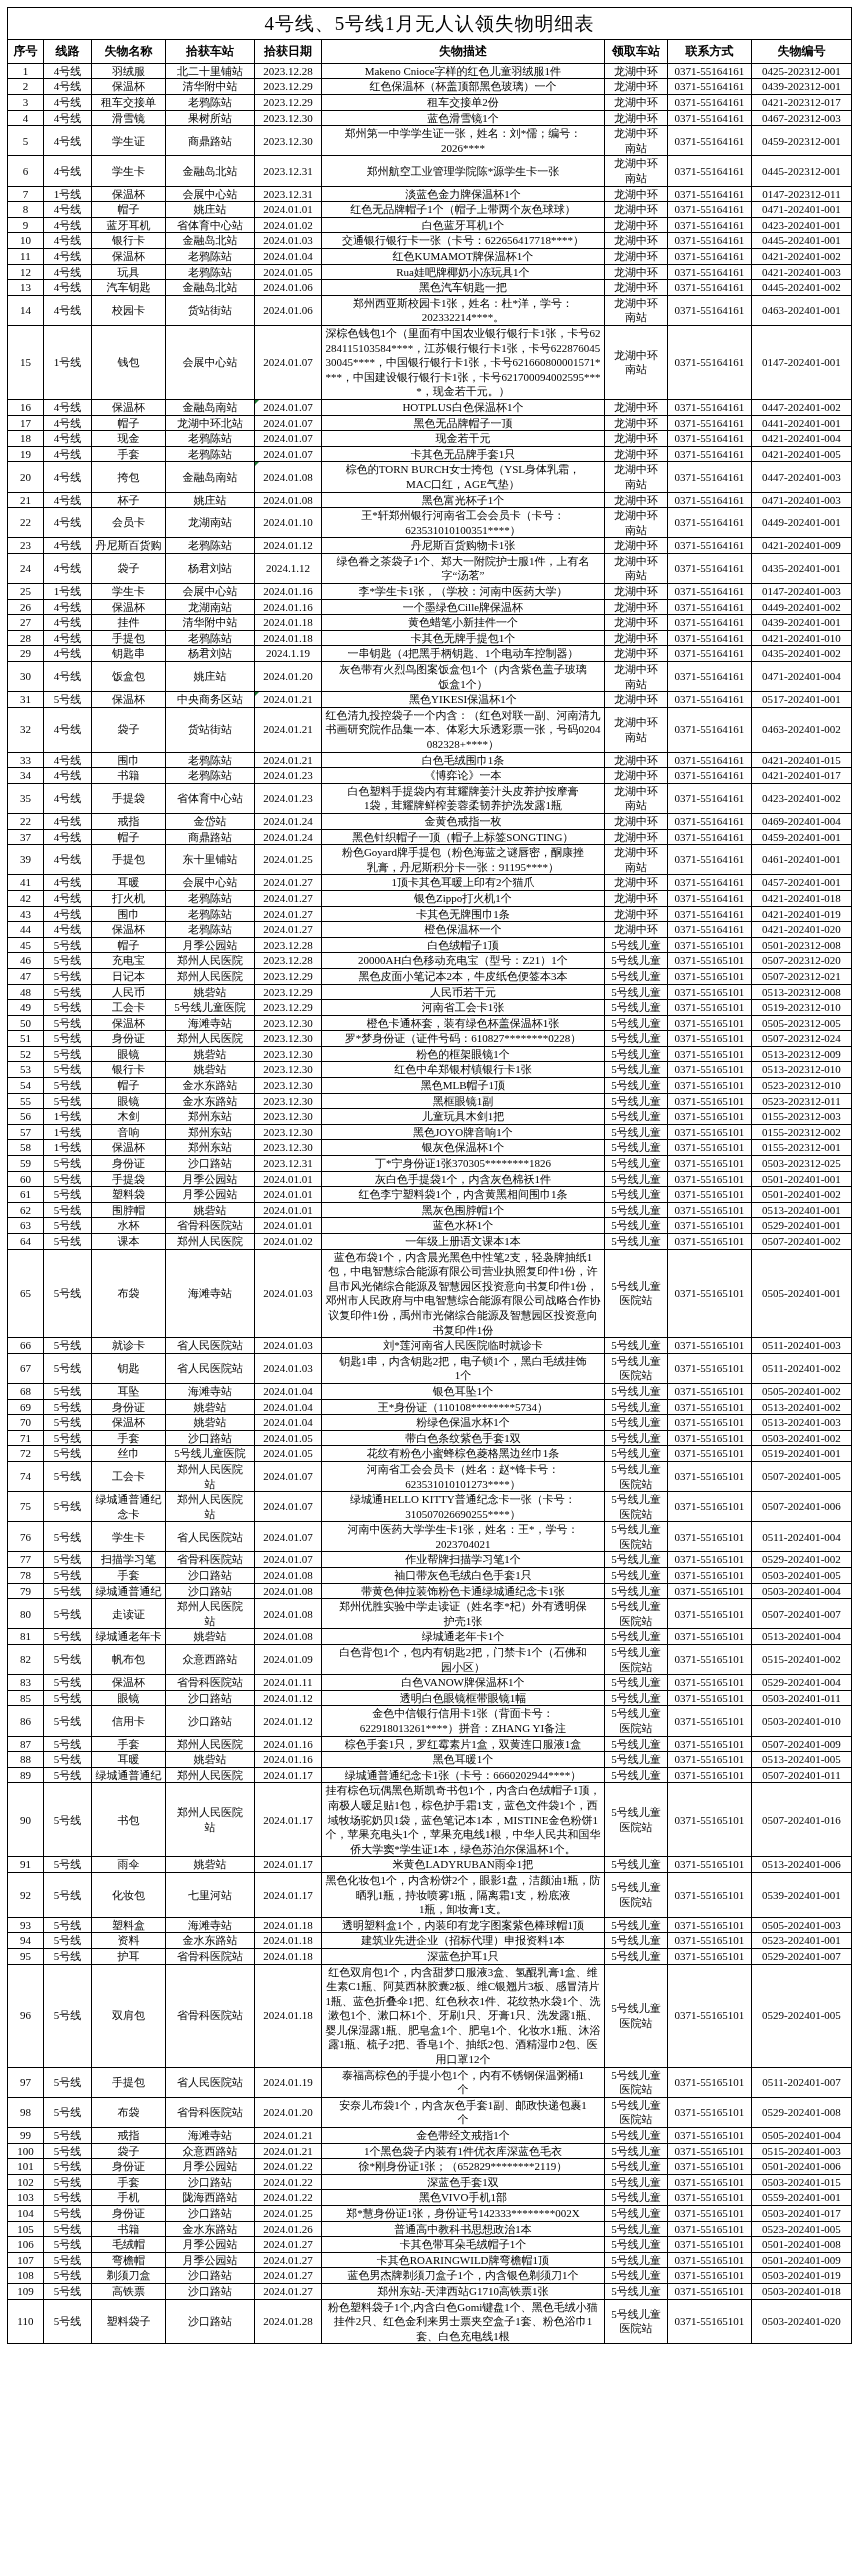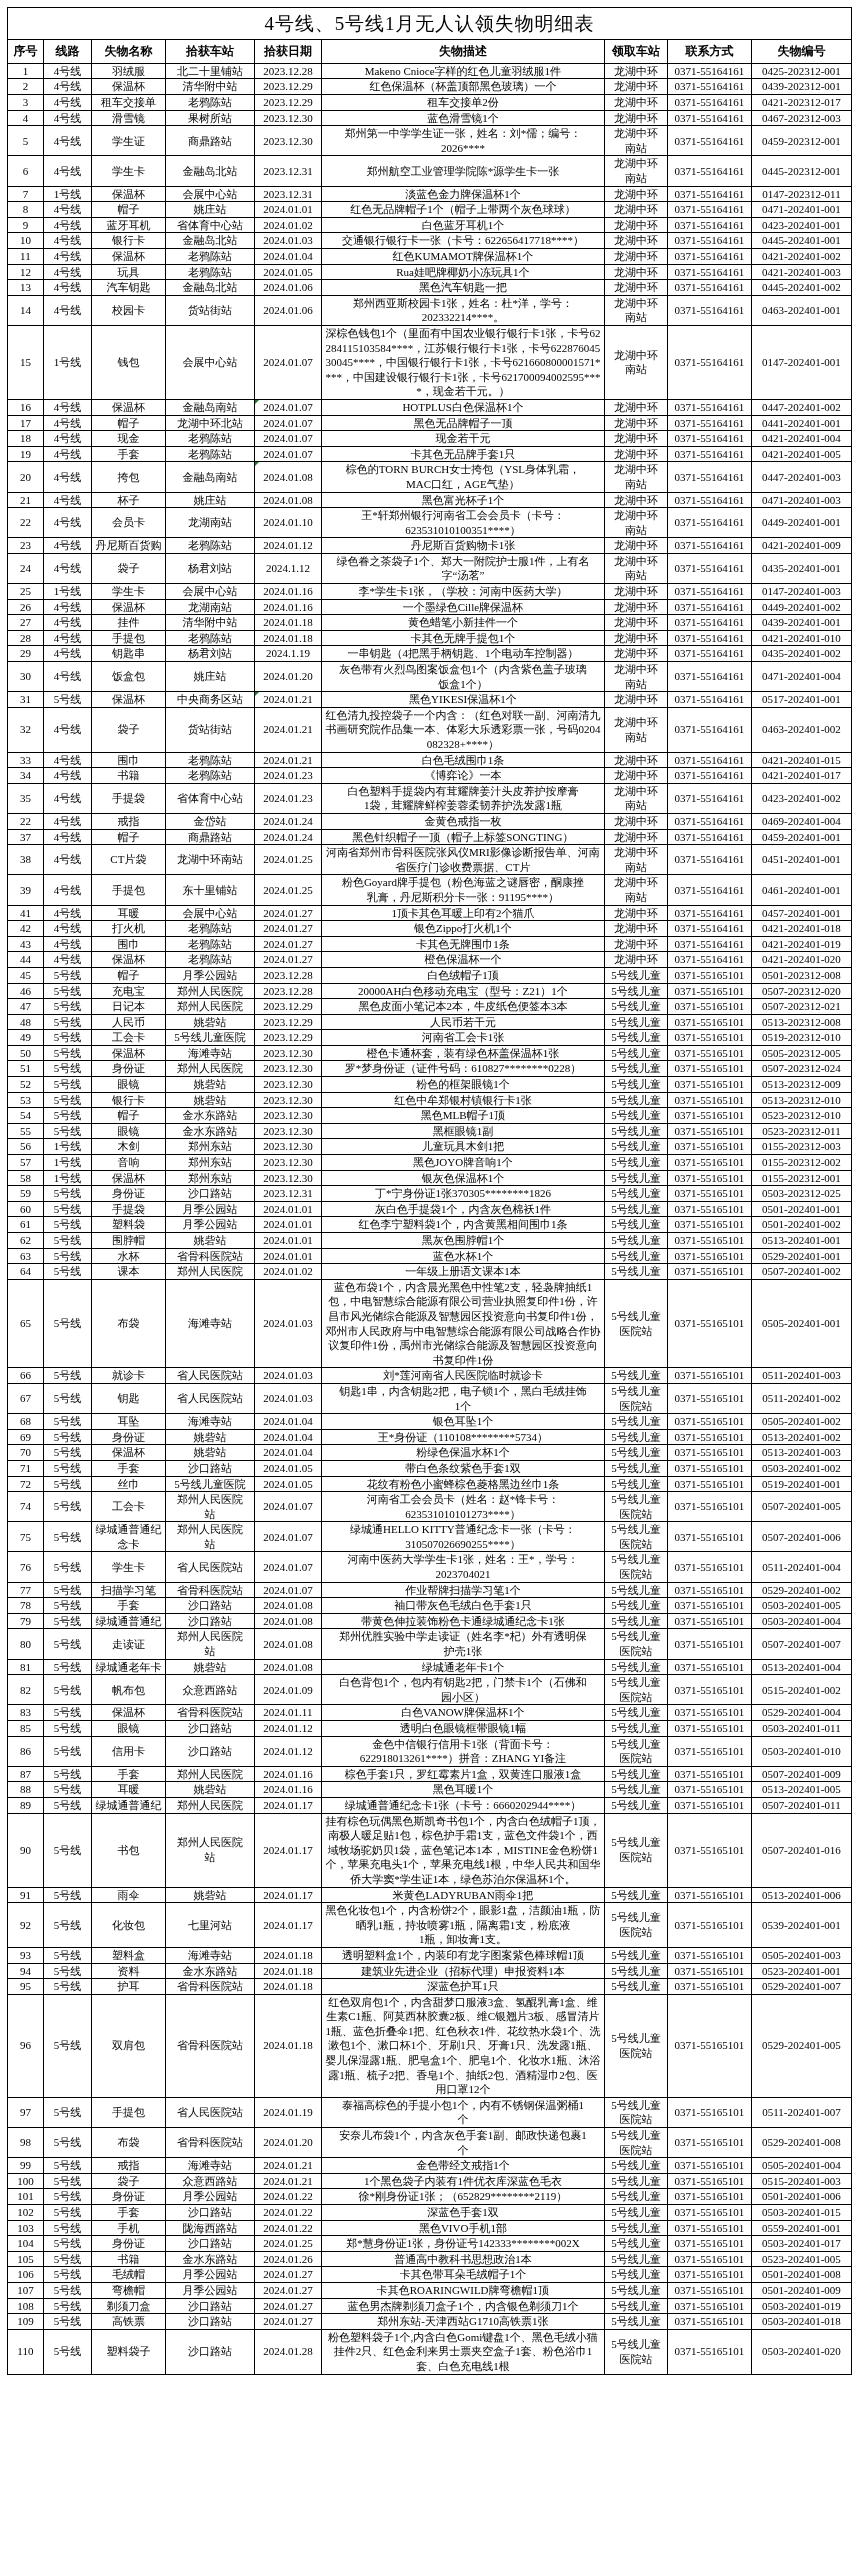--- a/index.html
+++ b/index.html
@@ -468,32 +468,20 @@
           <td>4号线</td>
           <td>帽子</td>
           <td>商鼎路站</td>
           <td>2024.01.24</td>
           <td>黑色针织帽子一顶（帽子上标签SONGTING）</td>
           <td>龙湖中环</td>
           <td>0371-55164161</td>
           <td>0459-202401-001</td>
         </tr>
         <tr>
-          <td>38</td>
-          <td>4号线</td>
-          <td>CT片袋</td>
-          <td>龙湖中环南站</td>
-          <td>2024.01.25</td>
-          <td>河南省郑州市骨科医院张风仪MRI影像诊断报告单、河南省医疗门诊收费票据、CT片</td>
-          <td>龙湖中环
-南站</td>
-          <td>0371-55164161</td>
-          <td>0451-202401-001</td>
-        </tr>
-        <tr>
           <td>39</td>
           <td>4号线</td>
           <td>手提包</td>
           <td>东十里铺站</td>
           <td>2024.01.25</td>
           <td>粉色Goyard牌手提包（粉色海蓝之谜唇密，酮康挫
 乳膏，丹尼斯积分卡一张：91195****）</td>
           <td>龙湖中环
 南站</td>
           <td>0371-55164161</td>

